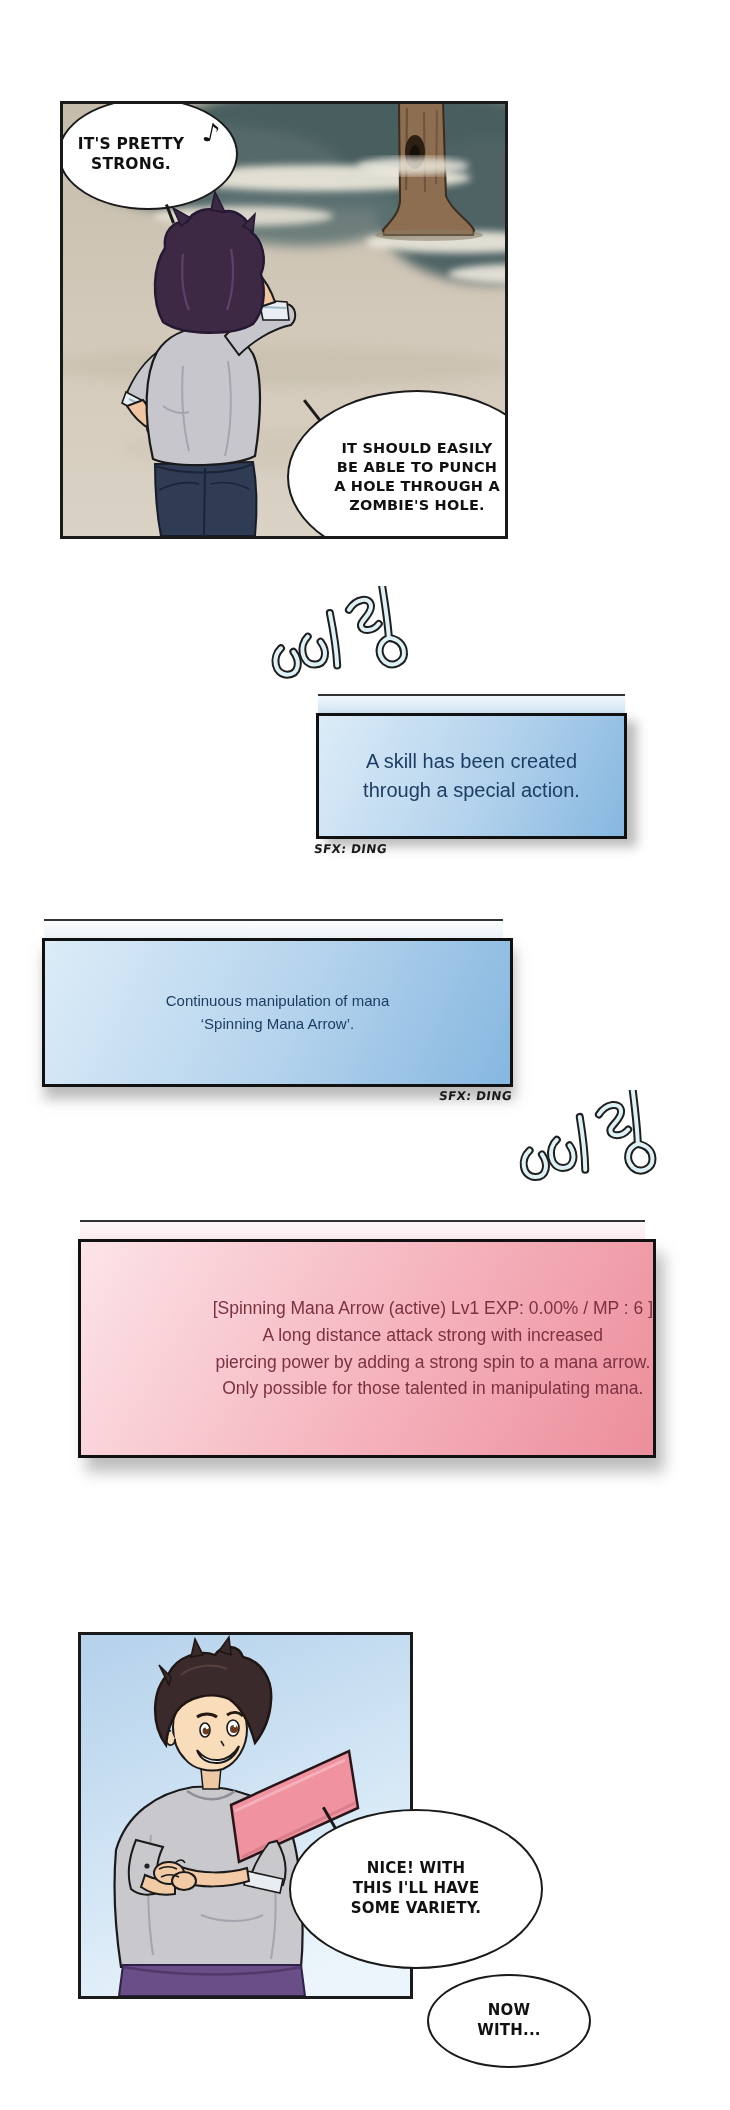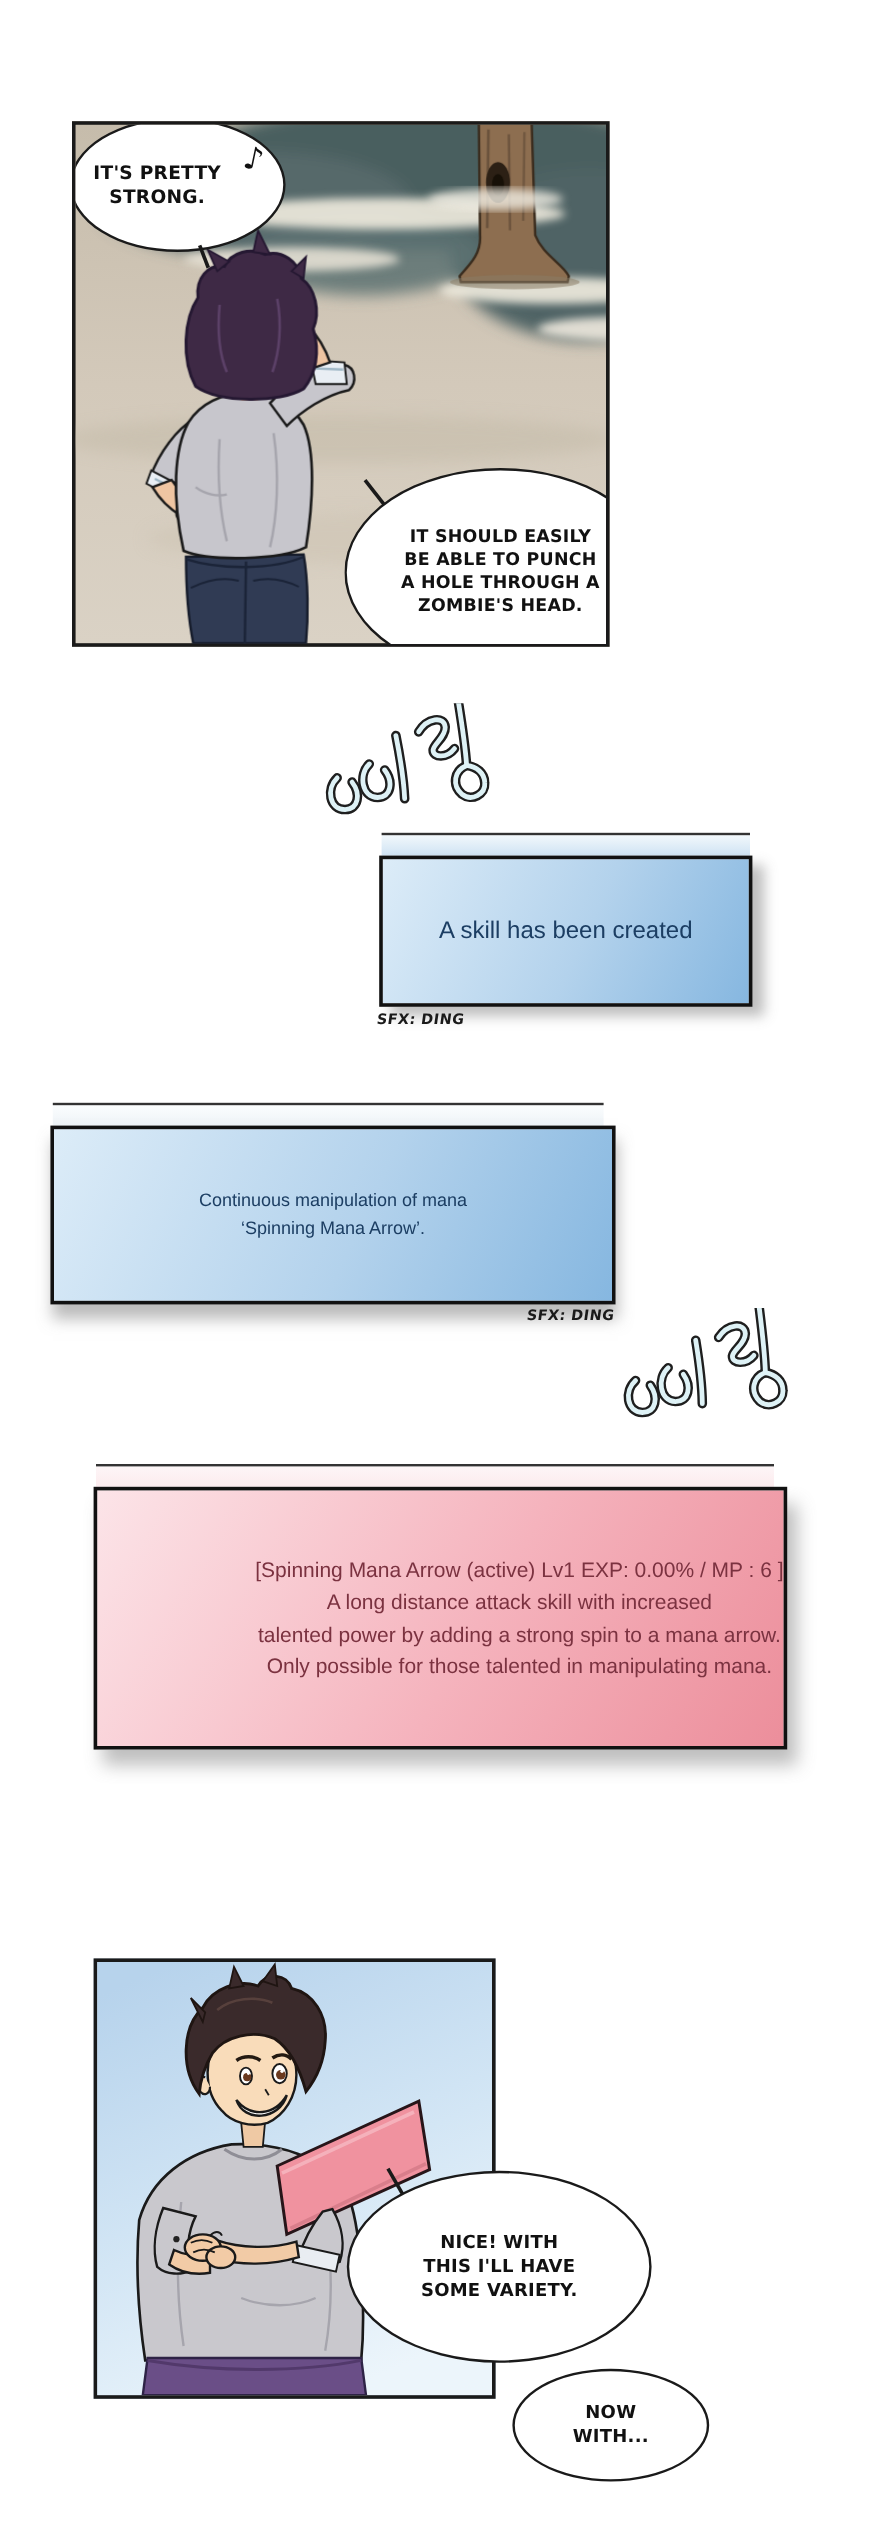--- a/index.html
+++ b/index.html
@@ -155,21 +155,21 @@
       </div>
       <span class="note">♪</span>
     </div>
     <div class="tail tail1a"></div>
 
     <div class="bubble bubble1b">
       <div class="lines">
         <span>IT SHOULD EASILY</span>
         <span>BE ABLE TO PUNCH</span>
         <span>A HOLE THROUGH A</span>
-        <span>ZOMBIE'S HEAD.</span>
+        <span>ZOMBIE'S HOLE.</span>
       </div>
     </div>
     <div class="tail tail1b"></div>
   </section>
 
   <div class="sfx-kr sfx1" role="img" aria-label="띠링">
     <svg viewBox="0 0 190 130">
       <defs>
         <g id="ddiring" fill="none" stroke-linecap="round">
           <g stroke="#1f1f1f" stroke-width="10">
@@ -191,20 +191,21 @@
         </g>
       </defs>
       <use href="#ddiring" transform="rotate(-14 95 65)"></use>
     </svg>
   </div>
 
   <div class="notif-tab tab-blue tab1"></div>
   <div class="notif notif-blue notif1">
     <div class="lines">
       <span>A skill has been created</span>
+      <span>through a special action.</span>
     </div>
   </div>
   <div class="sfx-caption cap1">SFX: DING</div>
 
   <div class="notif-tab tab-white tab2"></div>
   <div class="notif notif-blue notif2">
     <div class="lines">
       <span>Continuous manipulation of mana</span>
       <span>‘Spinning Mana Arrow’.</span>
     </div>
@@ -214,22 +215,22 @@
   <div class="sfx-kr sfx2" role="img" aria-label="띠링">
     <svg viewBox="0 0 190 130">
       <use href="#ddiring" transform="rotate(-12 95 65)"></use>
     </svg>
   </div>
 
   <div class="notif-tab tab-pink tab3"></div>
   <div class="notif notif-pink notif3">
     <div class="lines">
       <span>[Spinning Mana Arrow (active) Lv1 EXP: 0.00% / MP : 6 ]</span>
-      <span>A long distance attack skill with increased</span>
-      <span>talented power by adding a strong spin to a mana arrow.</span>
+      <span>A long distance attack strong with increased</span>
+      <span>piercing power by adding a strong spin to a mana arrow.</span>
       <span>Only possible for those talented in manipulating mana.</span>
     </div>
   </div>
 
   <section class="panel panel2">
     <svg class="art" viewBox="0 0 329 361" preserveAspectRatio="none">
       <defs>
         <linearGradient id="gSky" x1="0.2" y1="0" x2="0.6" y2="1">
           <stop offset="0" stop-color="#b7d3ec"></stop>
             <stop offset="0.55" stop-color="#d3e6f5"></stop>

